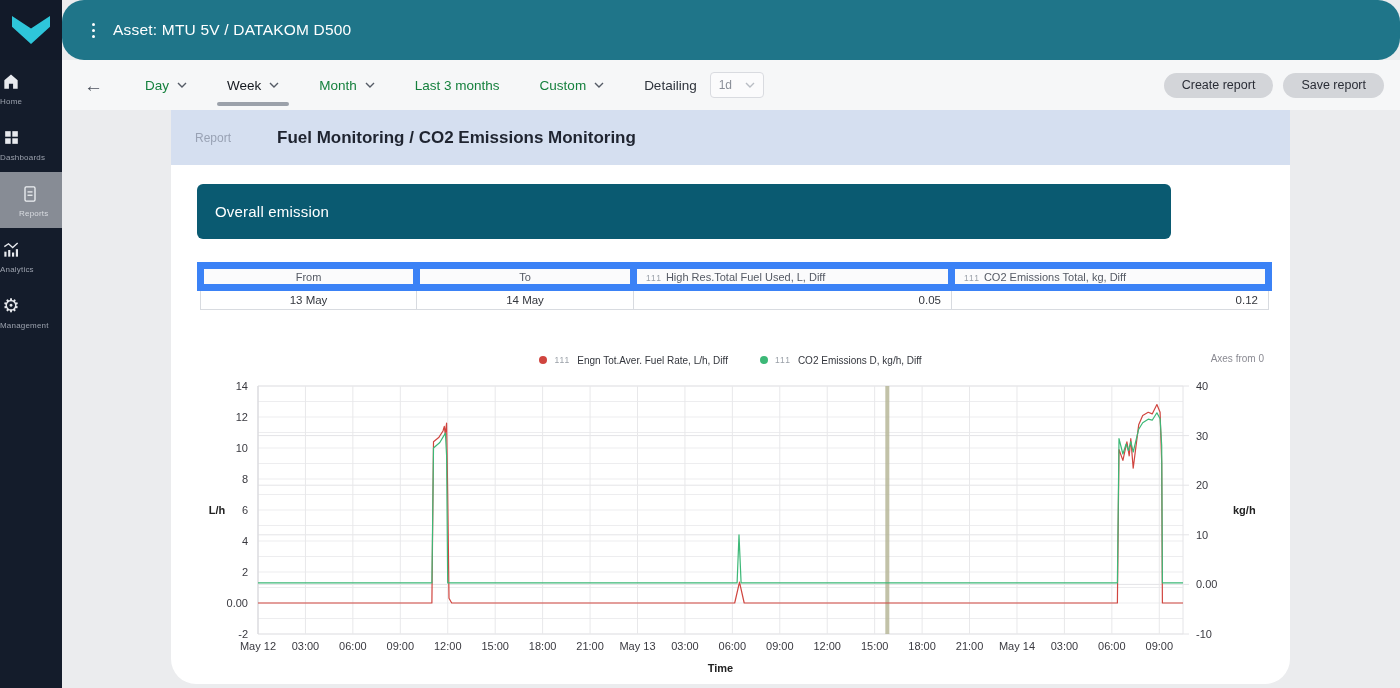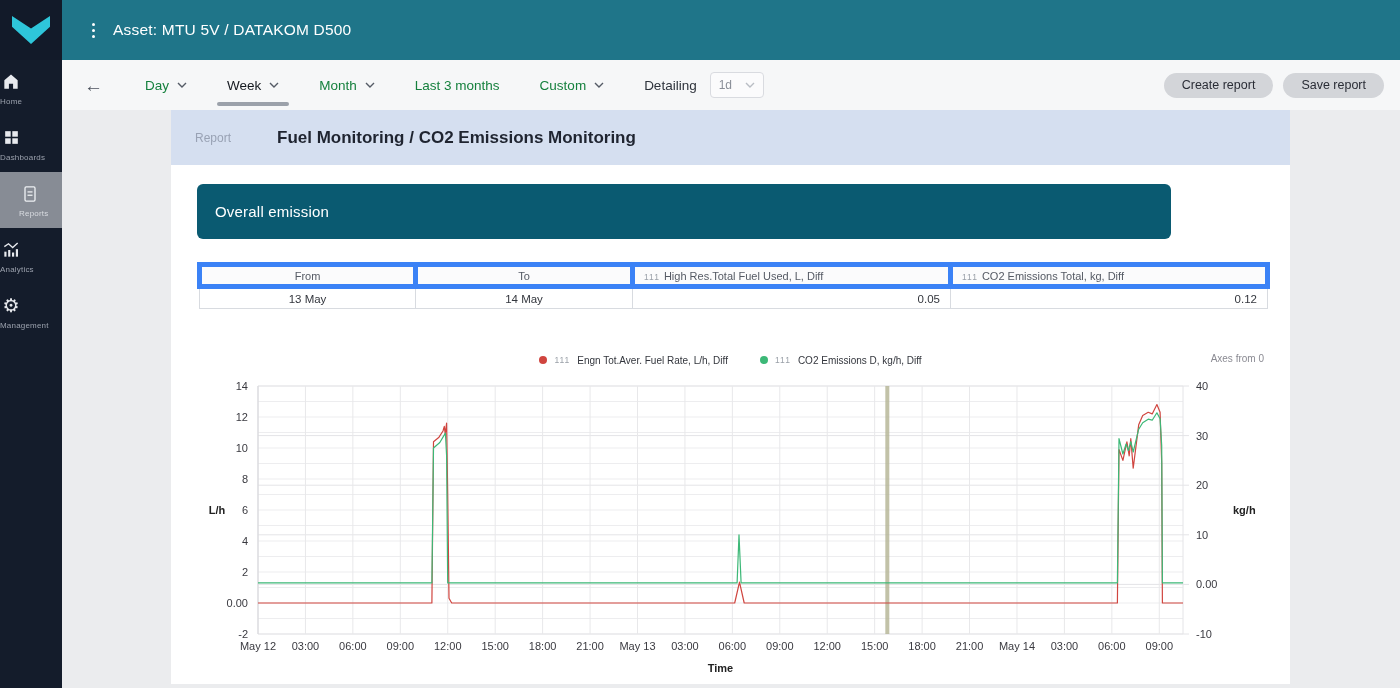--- a/index.html
+++ b/index.html
@@ -12,21 +12,21 @@
   .logo-chev { width:38px; height:28px; background:#2ec6da;
     clip-path:polygon(0 0, 50% 45%, 100% 0, 100% 38%, 50% 100%, 0 38%); }
   .nav-item { height:56px; display:flex; flex-direction:column; justify-content:center; gap:4px; cursor:pointer; }
   .nav-item .ico { width:22px; height:22px; display:flex; align-items:center; justify-content:center; color:#e8eaee; }
   .nav-item .lbl { font-size:8px; color:#9ba1ad; letter-spacing:.2px; }
   .nav-item.active { background:#878c95;padding-left:19px; }
   .nav-item.active .lbl { color:#d9dce1; }
   .gear-glyph { font-size:19px; color:#e8eaee; line-height:1; }
 
   
-  .topbar { position:absolute; left:62px; top:0; right:0; height:60px; background:#1f7589; display:flex; align-items:center; }
+  .topbar { position:absolute; left:62px; top:0; right:0; height:60px; background:#1f7589; display:flex; align-items:center;border-radius:22px; }
   .kebab { display:flex; flex-direction:column; gap:3px; margin-left:30px; cursor:pointer; }
   .kebab i { width:3px; height:3px; border-radius:50%; background:#fff; }
   .asset-title { color:#fff; font-size:15.5px; margin-left:18px; letter-spacing:.2px; }
   .topbar-right { margin-left:auto; display:flex; align-items:center; margin-right:24px; }
   .lang-btn { border:1px solid rgba(255,255,255,.75); border-radius:4px; color:#fff; font-size:12.5px;
     padding:5px 10px; display:flex; align-items:center; gap:7px; cursor:pointer; }
   .user-name { color:#fff; font-size:14px; margin-left:48px; margin-right:12px; }
   .avatar { width:28px; height:28px; border-radius:50%; background:#16202e; display:flex; align-items:center; justify-content:center; cursor:pointer; }
 
   
@@ -40,32 +40,32 @@
   .detailing { display:flex; align-items:center; gap:13px; margin-left:38px; }
   .detailing .d-lbl { font-size:13.5px; color:#2e333c; }
   .detail-select { width:54px; height:26px; border:1px solid #d9dbe0; background:#fbfbfc; border-radius:4px;
     display:flex; align-items:center; justify-content:space-between; padding:0 8px; font-size:12px; color:#8a8f98; cursor:pointer; }
   .toolbar-actions { margin-left:auto; margin-right:16px; display:flex; gap:10px; }
   .toolbar-actions button { border:none; background:#d3d5d9; color:#2a2d36; font-size:12.5px;
     border-radius:13px; height:25px; padding:0 18px; font-family:inherit; cursor:pointer; }
 
   
   .page { position:absolute; left:62px; top:110px; right:0; bottom:0; background:#ebecee; }
-  .panel { position:absolute; left:109px; top:0; width:1119px; height:574px; background:#fff; }
+  .panel { position:absolute; left:109px; top:0; width:1119px; height:574px; background:#fff;border-radius:25px; }
   .report-band { position:absolute; left:0; top:0; width:100%; height:55px; background:#d5dff0; display:flex; align-items:center; }
   .kicker { color:#99a2b4; font-size:12px; margin-left:24px; width:62px; }
   .report-title { color:#1f2430; font-size:17px; font-weight:600; margin-left:20px; }
   .banner { position:absolute; left:26px; top:74px; width:974px; height:55px; background:#0a5a71; border-radius:6px;
     display:flex; align-items:center; }
   .banner span { color:#fff; font-size:15px; margin-left:18px; letter-spacing:.2px; }
 
   
   .summary-table { position:absolute; left:26px; top:152px; width:1068px; border-collapse:collapse; table-layout:fixed; }
   .summary-table th, .summary-table td { border-left:1px solid #d8dbe0; border-right:1px solid #d8dbe0; height:22px; overflow:hidden; white-space:nowrap; }
-  .summary-table thead th { border:5px solid #3b82f6; background:#fbfbfc; font-weight:400; font-size:11px; color:#555a64; }
+  .summary-table thead th { border:7px solid #3b82f6; background:#fbfbfc; font-weight:400; font-size:11px; color:#555a64; }
   .summary-table tbody tr:last-child td { border-bottom:1px solid #d8dbe0; }
   .summary-table td { font-size:11.5px; color:#33363d; }
   .col-center { text-align:center; }
   .col-left { text-align:left; padding-left:9px; }
   .num-cell { text-align:right; padding-right:10px; }
   .hdr-prefix { font-size:8.5px; color:#9aa0a8; margin-right:4px; letter-spacing:1px; }
 
   
   .legend-row { position:absolute; left:0; top:240px; width:100%; height:20px; display:flex; align-items:center; justify-content:center; gap:32px; }
   .legend-item { display:flex; align-items:center; gap:7px; cursor:pointer; }

